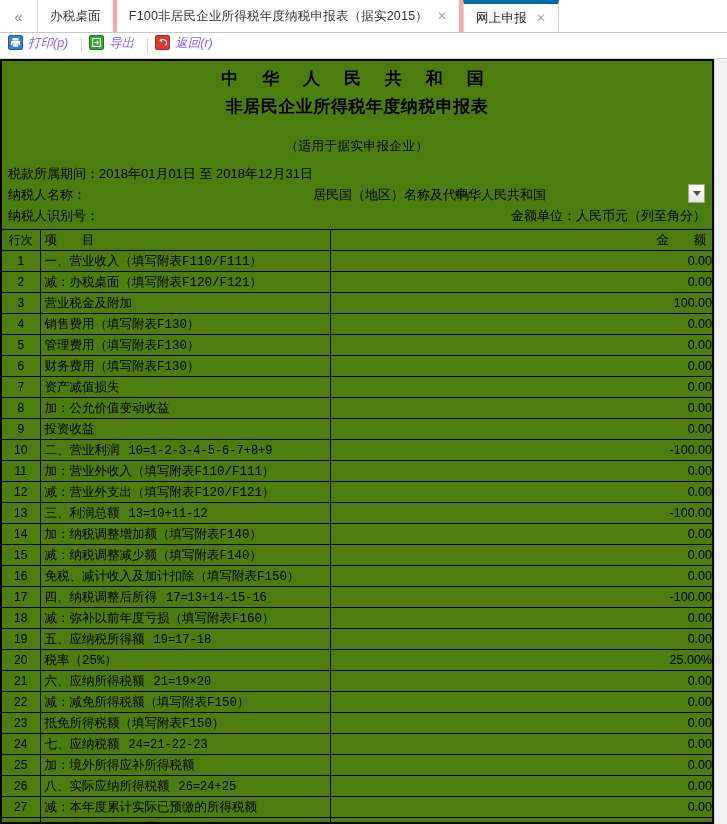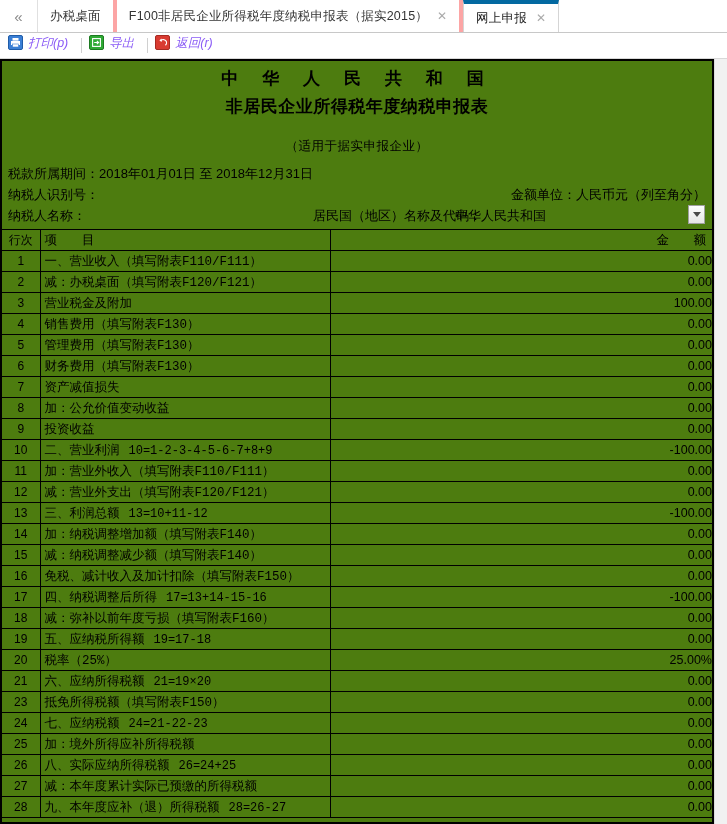--- a/index.html
+++ b/index.html
@@ -292,33 +292,33 @@
       <div class="t-line2">非居民企业所得税年度纳税申报表</div>
       <div class="t-line3">（适用于据实申报企业）</div>
     </div>
 
     <div class="meta">
       <div class="meta-row first">
         <span class="meta-left">税款所属期间：</span>
           <span class="meta-left">2018年01月01日 至 2018年12月31日</span>
       </div>
       <div class="meta-row">
-        <span class="meta-left">纳税人识别号：</span>
-        <span class="meta-left"></span>
-        <span class="meta-spacer"></span>
-        <span class="meta-right">金额单位：人民币元（列至角分）</span>
-      </div>
-      <div class="meta-row">
         <span class="meta-left">纳税人名称：</span>
         <span class="meta-left"></span>
         <span class="meta-mid-label">居民国（地区）名称及代码：</span>
         <span class="meta-mid-value">中华人民共和国</span>
         <span class="combo-arrow">
             <i></i>
           </span>
+      </div>
+      <div class="meta-row">
+        <span class="meta-left">纳税人识别号：</span>
+        <span class="meta-left"></span>
+        <span class="meta-spacer"></span>
+        <span class="meta-right">金额单位：人民币元（列至角分）</span>
       </div>
     </div>
 
     <table class="grid">
       <thead>
         <tr>
           <th class="c-no hdr-top">行次</th>
           <th class="c-item hdr-top">项　　目</th>
           <th class="c-amt hdr-top">金　额</th>
         </tr>
@@ -423,20 +423,25 @@
             <td class="c-no">20</td>
             <td class="c-item ind1"><span>税率（25%）</span></td>
             <td class="c-amt">25.00%</td>
           </tr>
           <tr>
             <td class="c-no">21</td>
             <td class="c-item"><span>六、应纳所得税额</span><span class="formula">21=19×20</span></td>
             <td class="c-amt">0.00</td>
           </tr>
           <tr>
+            <td class="c-no">22</td>
+            <td class="c-item ind1"><span>减：减免所得税额（填写附表F150）</span></td>
+            <td class="c-amt">0.00</td>
+          </tr>
+          <tr>
             <td class="c-no">23</td>
             <td class="c-item ind2"><span>抵免所得税额（填写附表F150）</span></td>
             <td class="c-amt">0.00</td>
           </tr>
           <tr>
             <td class="c-no">24</td>
             <td class="c-item"><span>七、应纳税额</span><span class="formula">24=21-22-23</span></td>
             <td class="c-amt">0.00</td>
           </tr>
           <tr>

